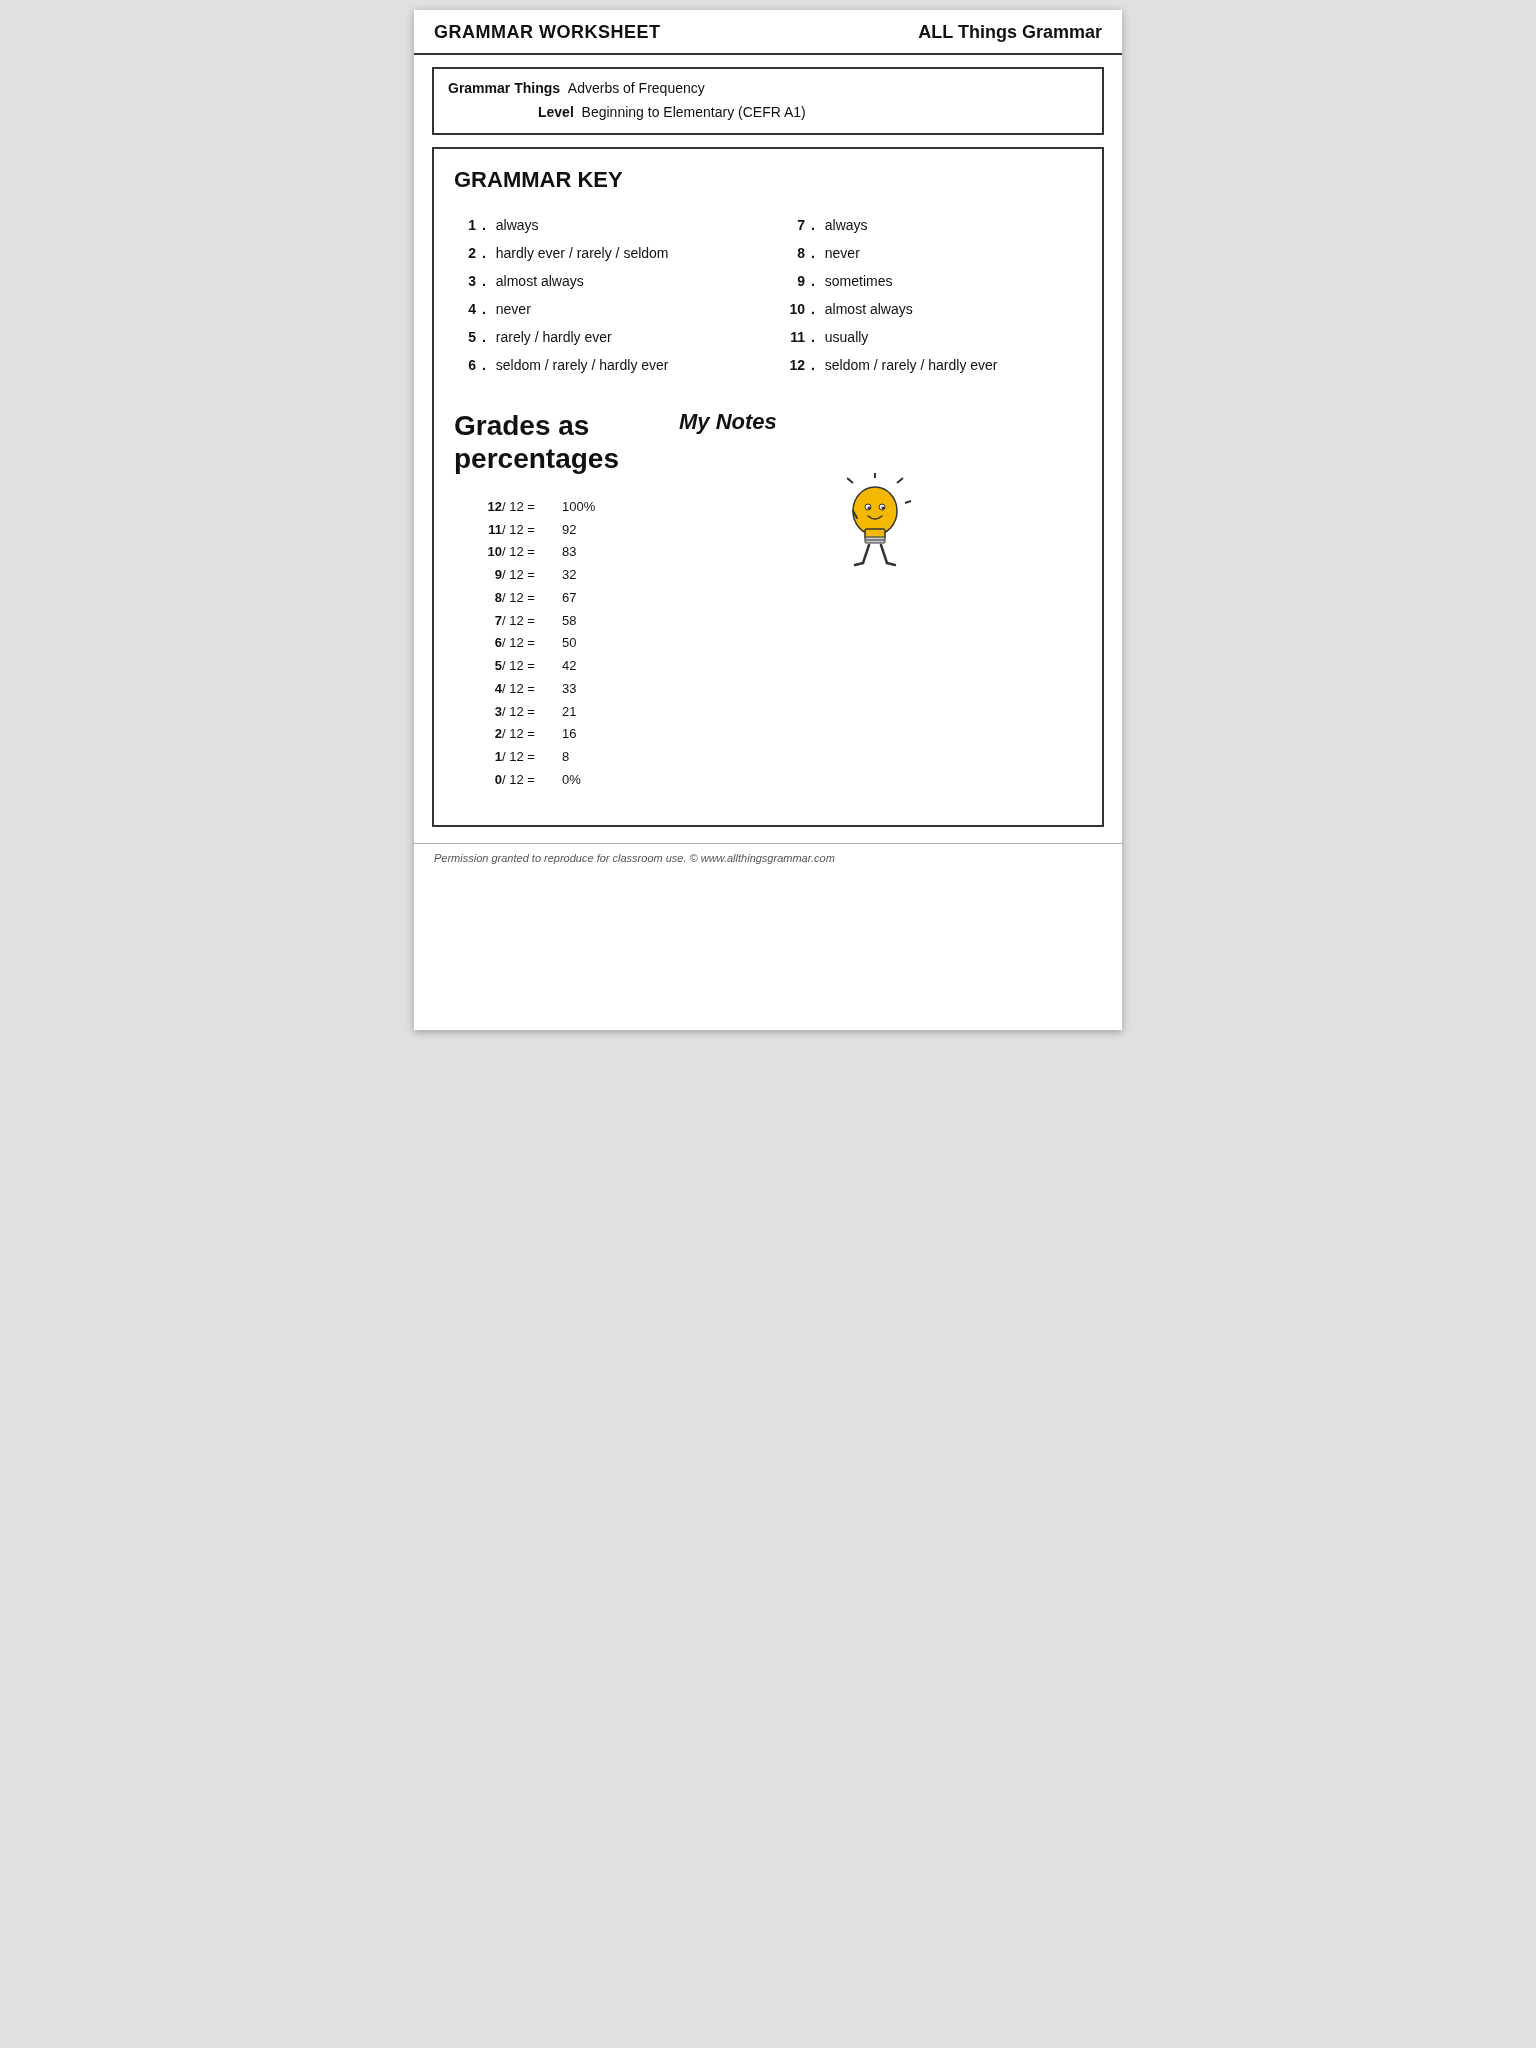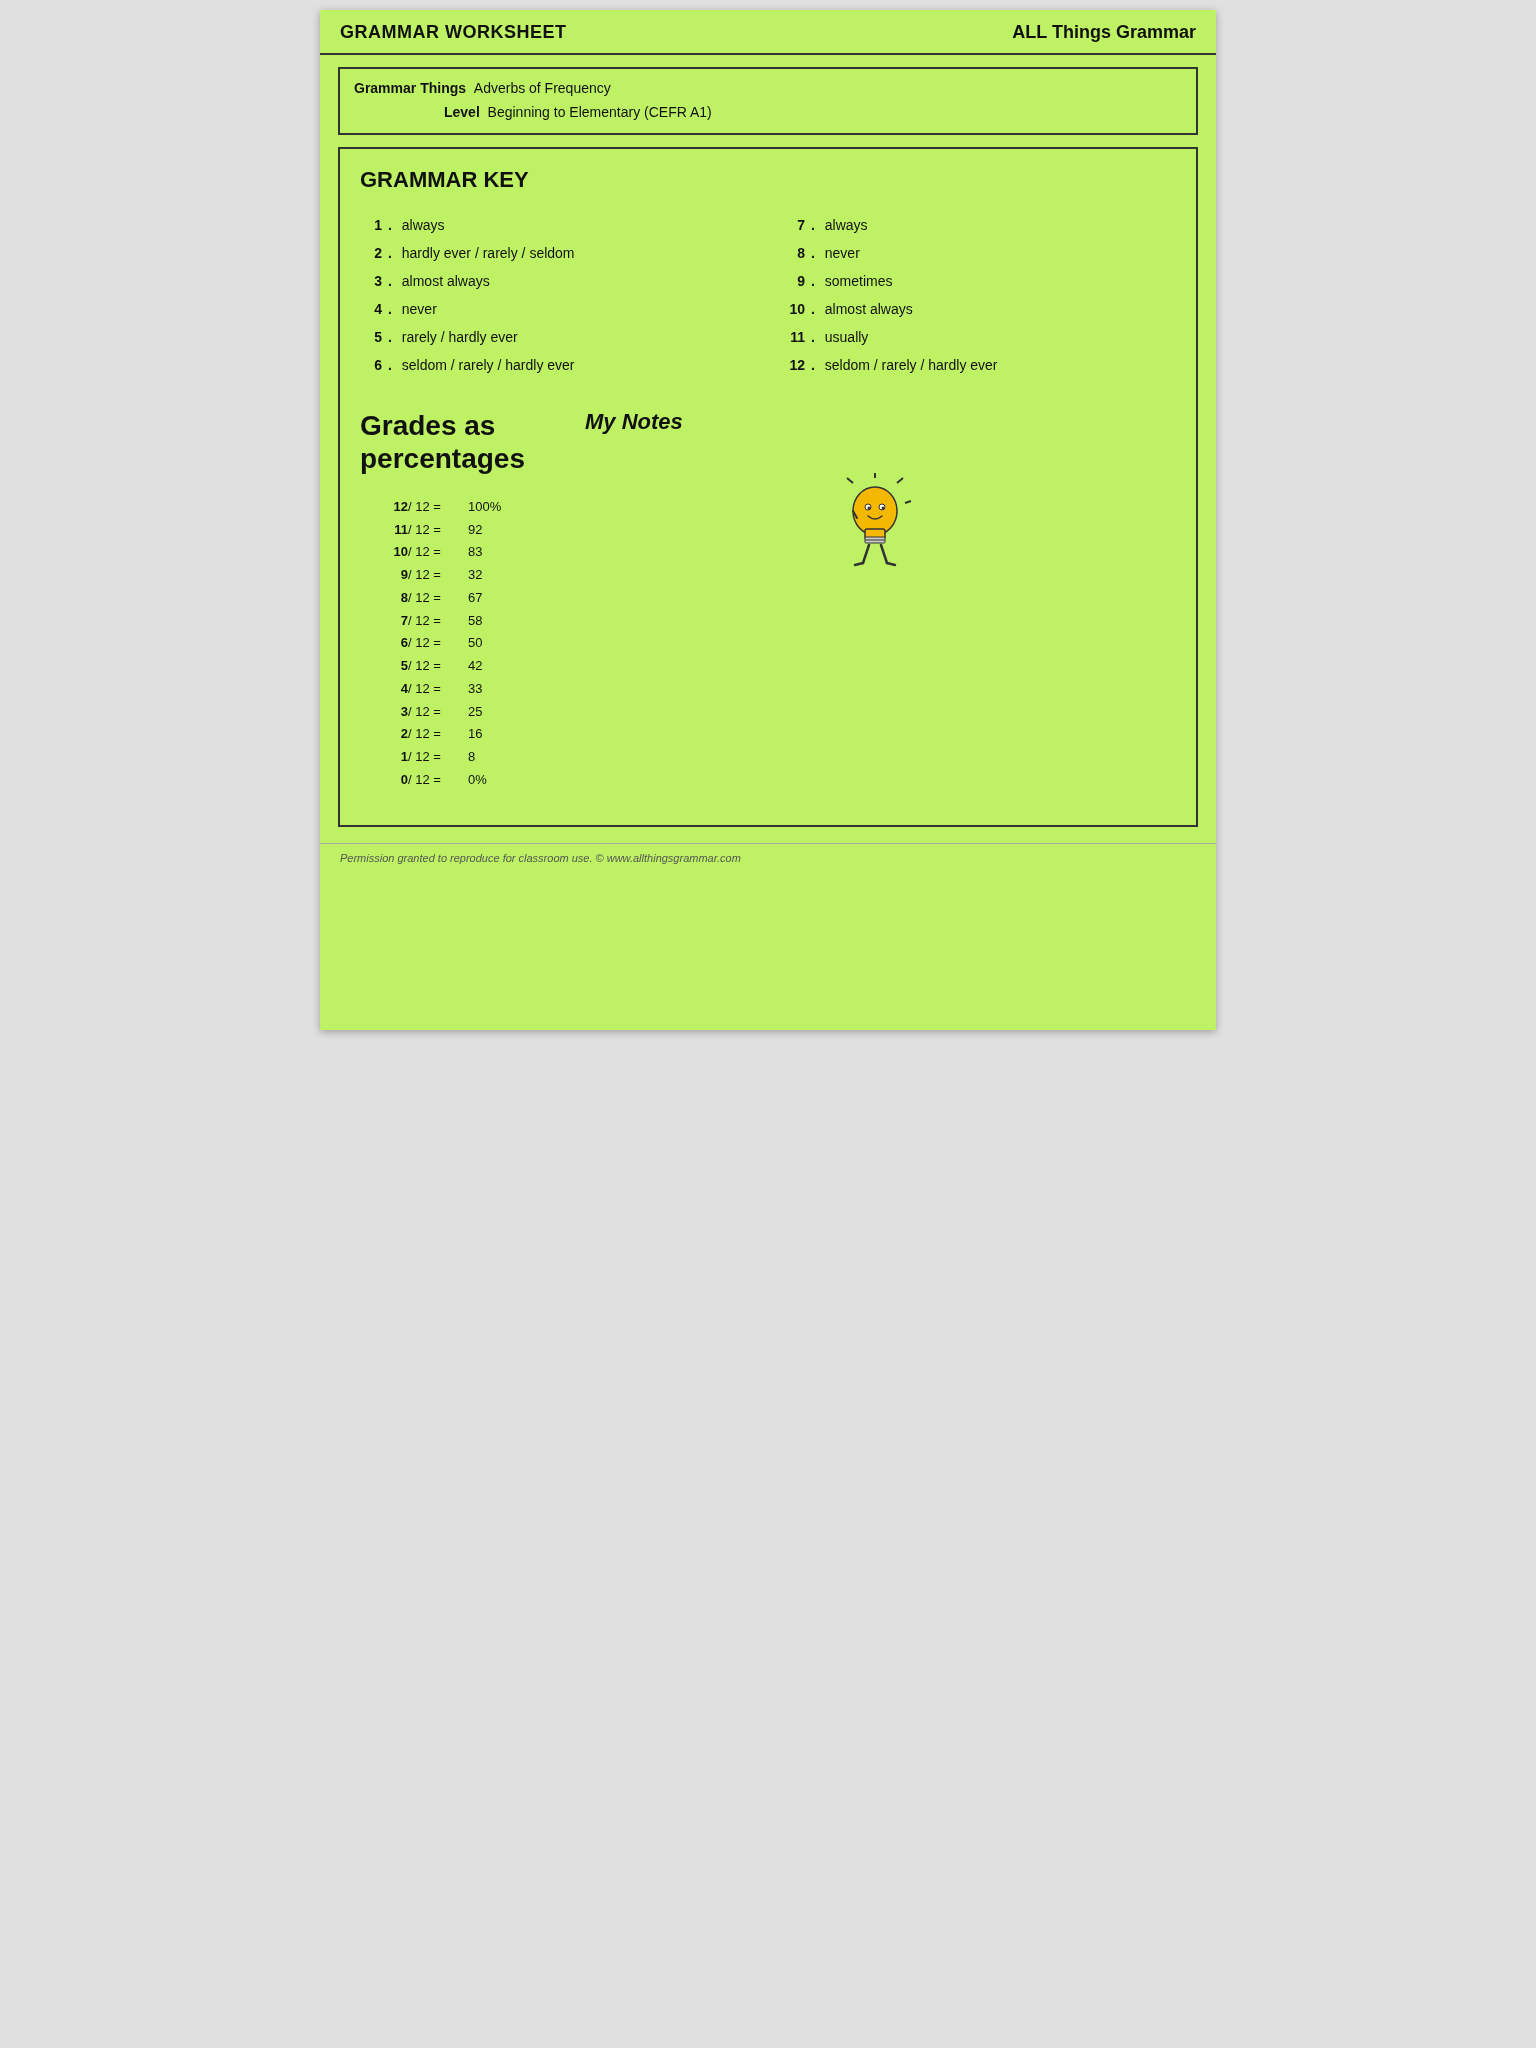--- a/index.html
+++ b/index.html
@@ -6,22 +6,22 @@
     body {
       background: #e0e0e0;
       font-family: Arial, sans-serif;
       display: flex;
       justify-content: center;
       align-items: flex-start;
       min-height: 100vh;
       padding: 10px;
     }
     .page {
-      background: #bef264;
-      width: 896px;
+      background: #ffffff;
+      width: 708px;
       min-height: 1020px;
       padding: 0;
       box-shadow: 0 2px 8px rgba(0,0,0,0.3);
       position: relative;
     }
     .header {
       display: flex;
       justify-content: space-between;
       align-items: center;
       padding: 12px 20px 10px 20px;
@@ -304,21 +304,21 @@
               <span class="grade-pct">42</span>
             </div>
             <div class="grade-row">
               <span class="grade-num"><strong>4</strong></span>
               <span class="grade-denom"> / 12 = </span>
               <span class="grade-pct">33</span>
             </div>
             <div class="grade-row">
               <span class="grade-num"><strong>3</strong></span>
               <span class="grade-denom"> / 12 = </span>
-              <span class="grade-pct">25</span>
+              <span class="grade-pct">21</span>
             </div>
             <div class="grade-row">
               <span class="grade-num"><strong>2</strong></span>
               <span class="grade-denom"> / 12 = </span>
               <span class="grade-pct">16</span>
             </div>
             <div class="grade-row">
               <span class="grade-num"><strong>1</strong></span>
               <span class="grade-denom"> / 12 = </span>
               <span class="grade-pct">8</span>

